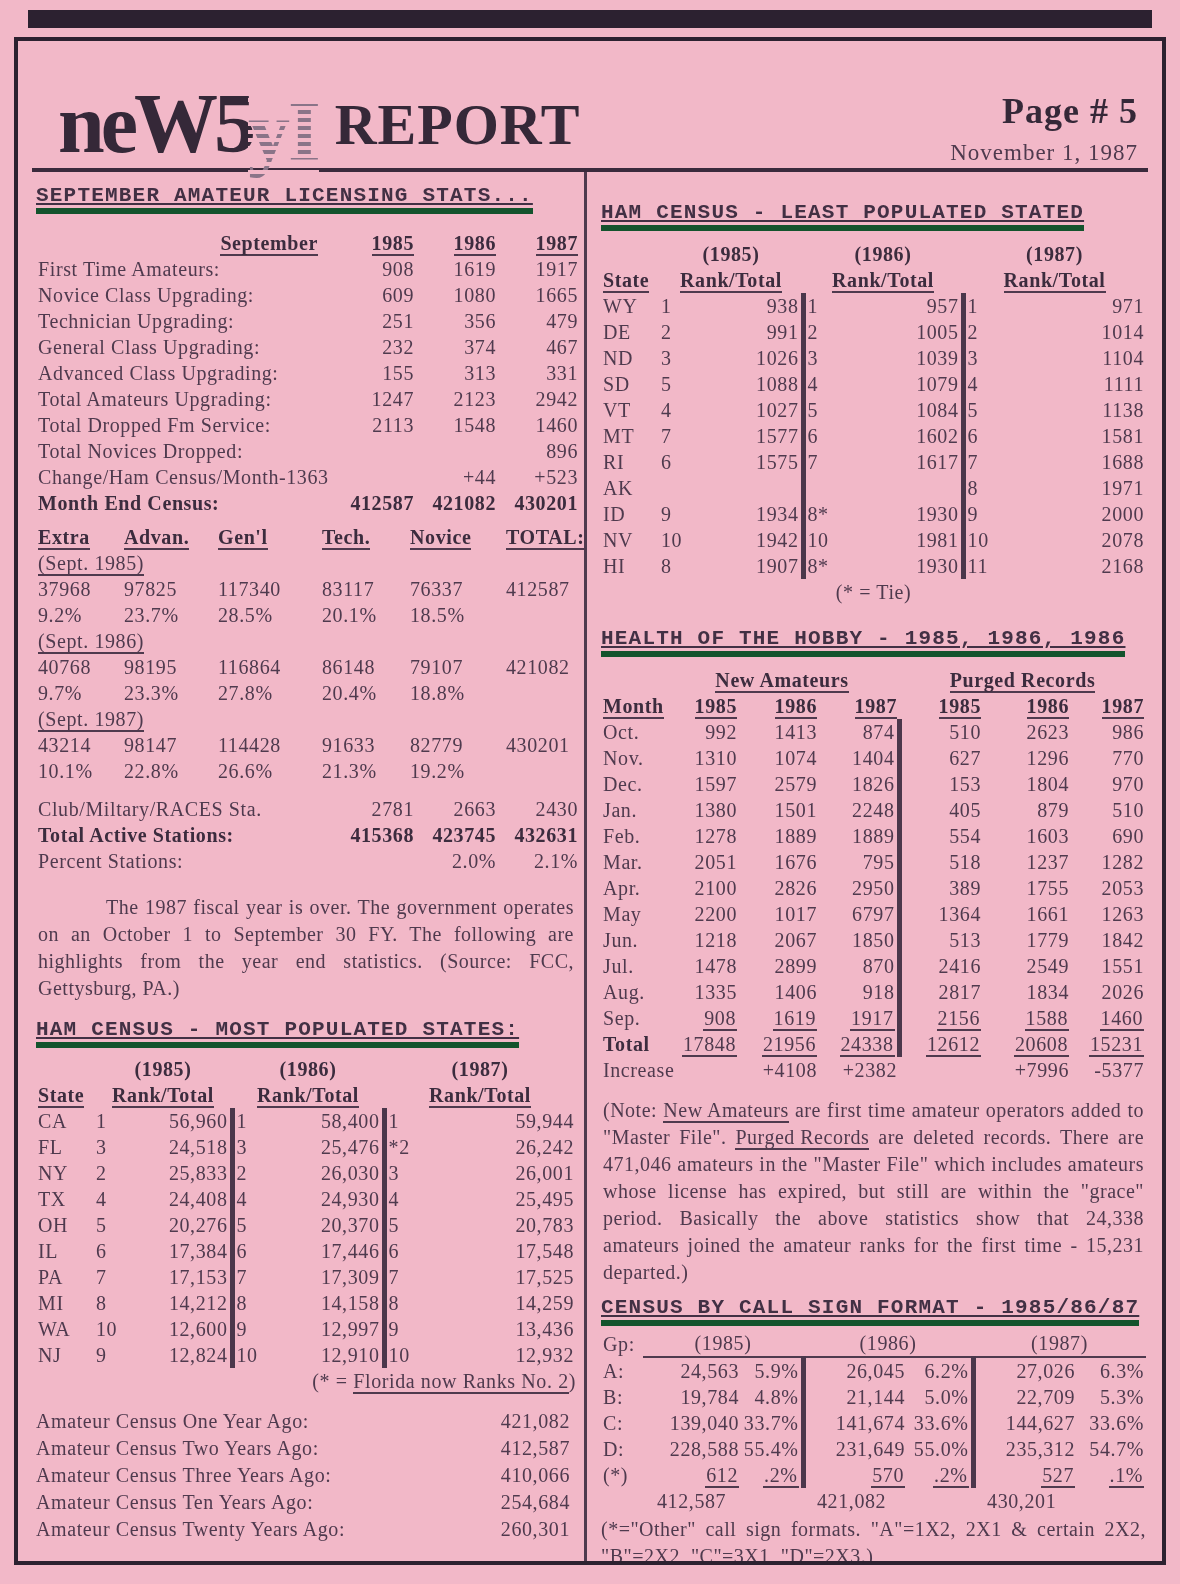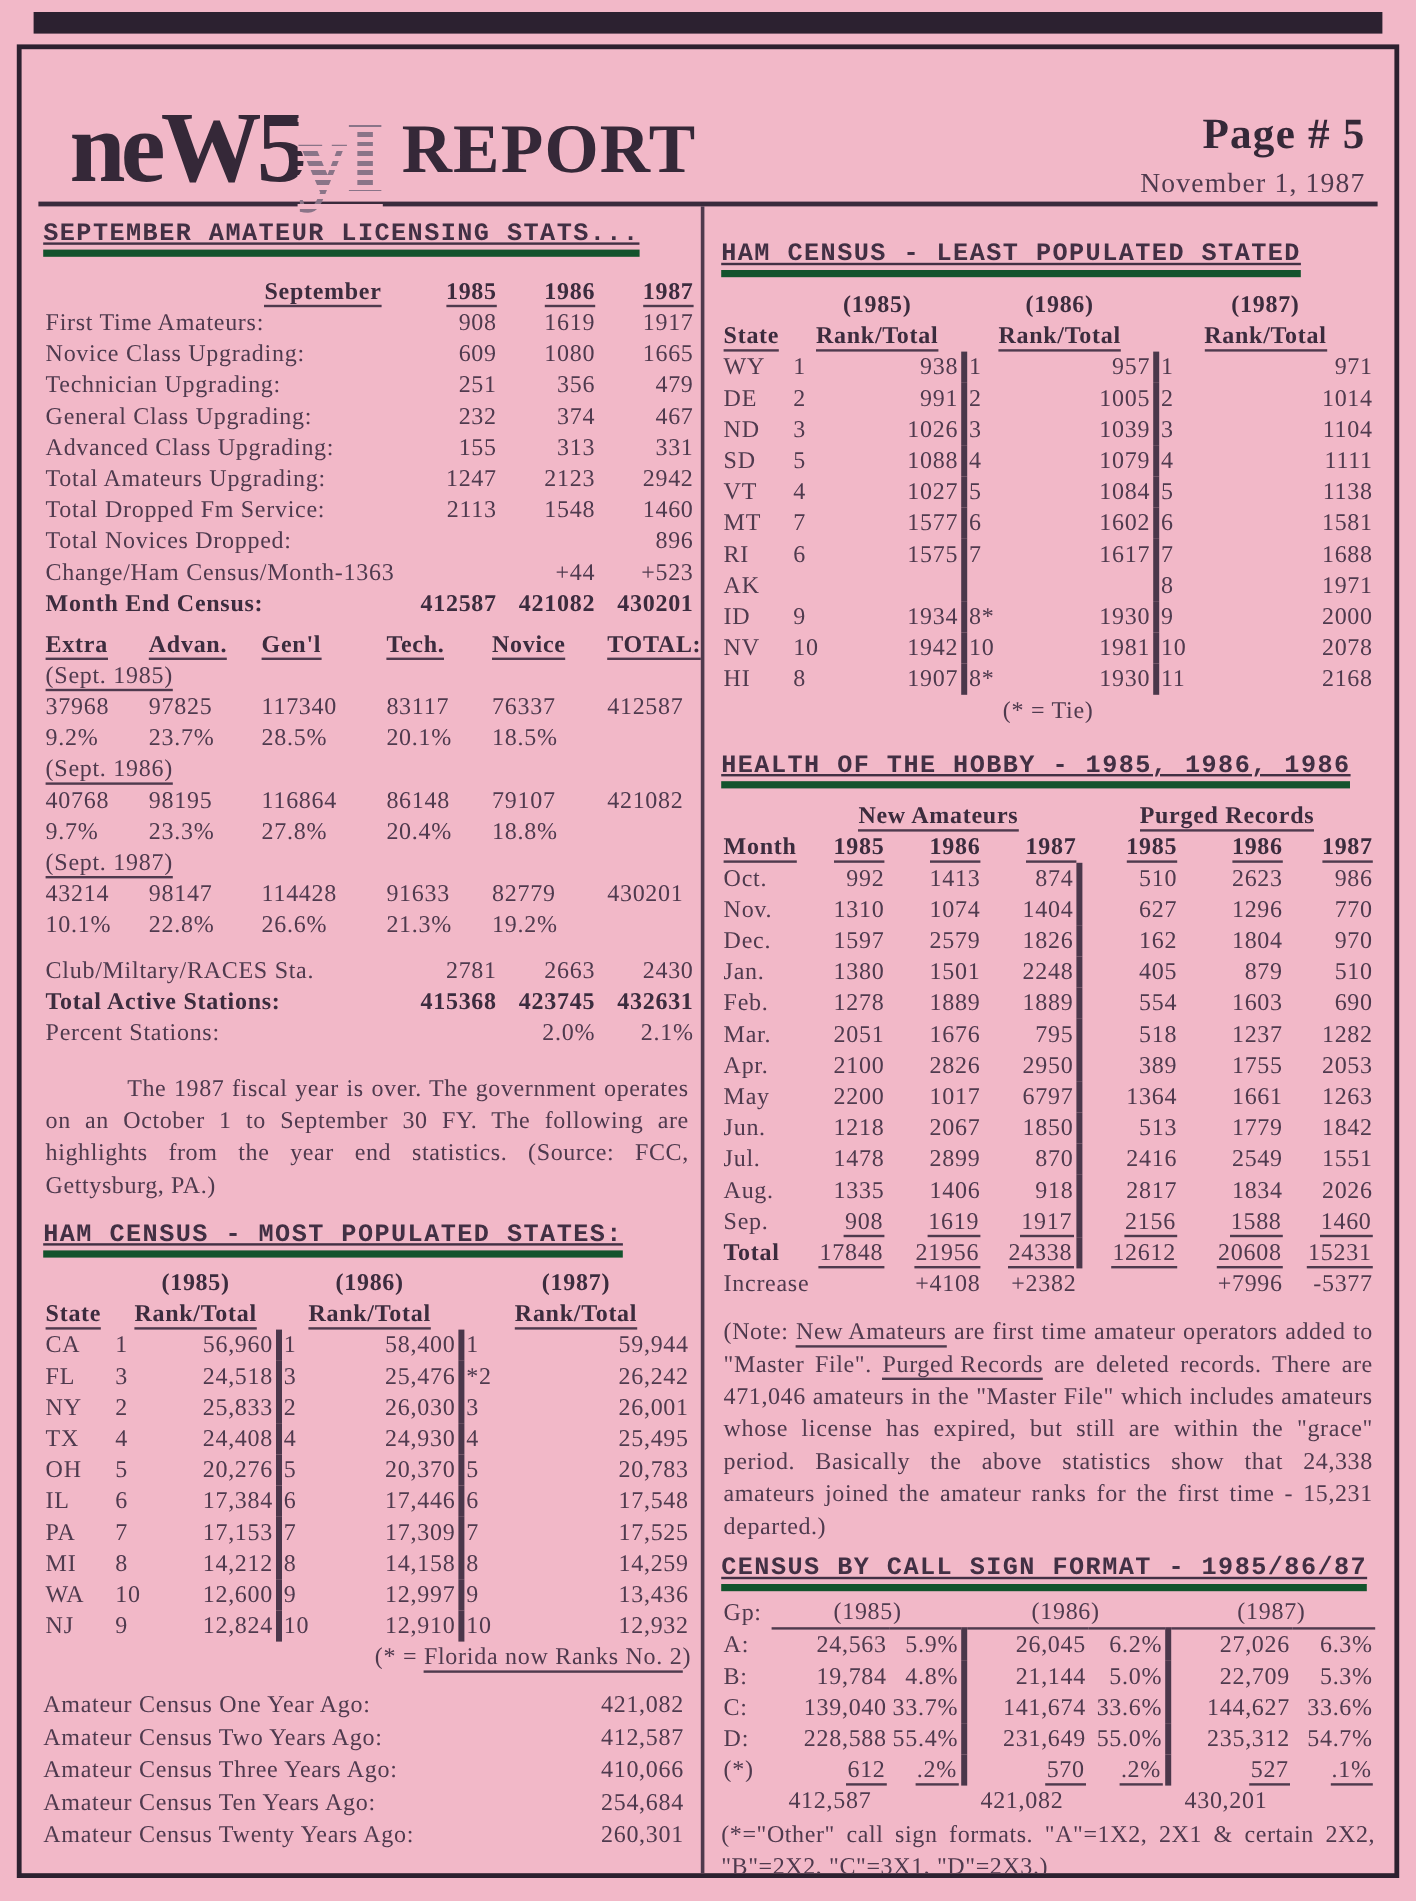--- a/index.html
+++ b/index.html
@@ -584,21 +584,21 @@
               <td class="num bar-r">1404</td>
               <td class="num">627</td>
               <td class="num">1296</td>
               <td class="num">770</td>
             </tr>
             <tr>
               <td>Dec.</td>
               <td class="num">1597</td>
               <td class="num">2579</td>
               <td class="num bar-r">1826</td>
-              <td class="num">162</td>
+              <td class="num">153</td>
               <td class="num">1804</td>
               <td class="num">970</td>
             </tr>
             <tr>
               <td>Jan.</td>
               <td class="num">1380</td>
               <td class="num">1501</td>
               <td class="num bar-r">2248</td>
               <td class="num">405</td>
               <td class="num">879</td>

